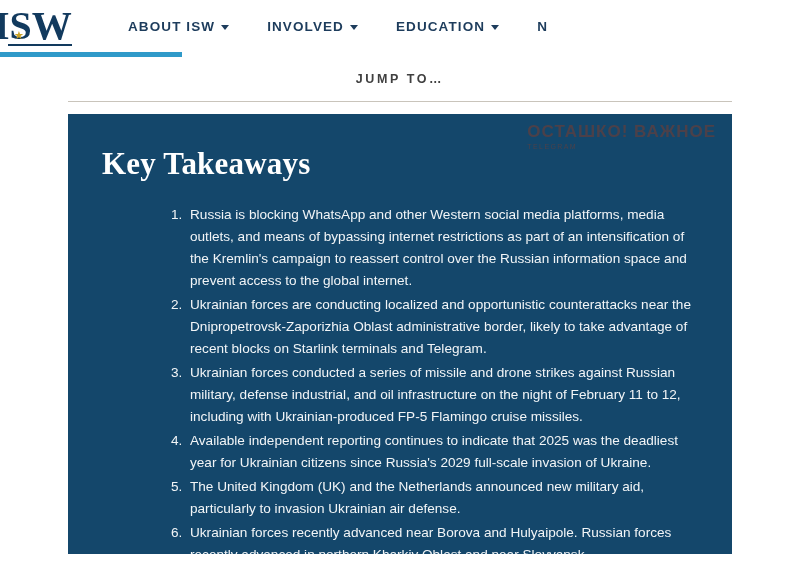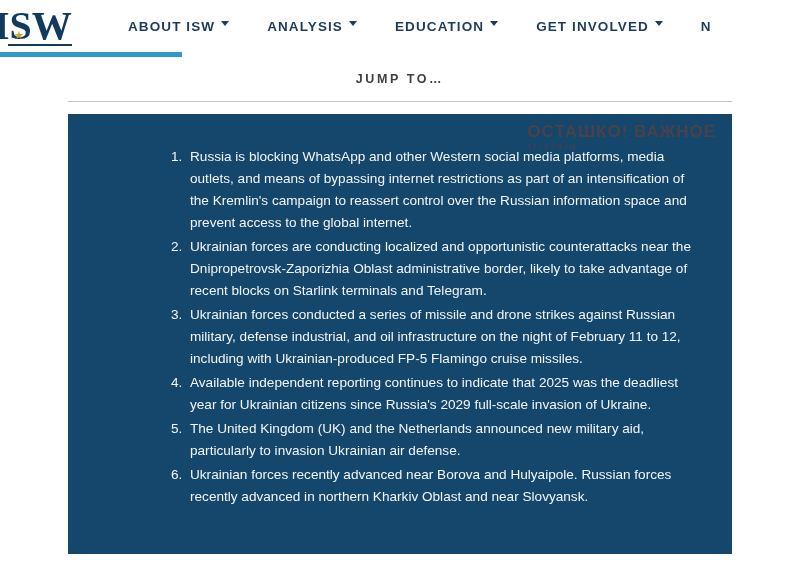--- a/index.html
+++ b/index.html
@@ -68,20 +68,21 @@
 
   .main-nav {
     display: flex;
     align-items: center;
     gap: 38px;
     margin-left: 38px;
     height: 52px;
   }
   .nav-item {
     display: flex;
+    align-items: center;
     gap: 6px;
     font-size: 13.5px;
     letter-spacing: 1.1px;
     color: #1d3c5c;
     font-weight: 600;
     cursor: pointer;
     white-space: nowrap;
   }
   .caret {
     display: inline-block;
@@ -199,31 +200,27 @@
     <div class="logo-rule"></div>
     <div class="logo-sub">INSTITUTE FOR THE STUDY OF WAR</div>
   </div>
 
   <nav class="main-nav">
     <div class="nav-item">
       <span>ABOUT ISW</span>
       <span class="caret"></span>
     </div>
     <div class="nav-item">
-      <span>ANALYSIS</span>
+      <span>INVOLVED</span>
       <span class="caret"></span>
     </div>
     <div class="nav-item">
       <span>EDUCATION</span>
       <span class="caret"></span>
     </div>
-    <div class="nav-item">
-      <span>GET INVOLVED</span>
-      <span class="caret"></span>
-    </div>
     <div class="nav-item truncated">
       <span>N</span>
     </div>
   </nav>
 </div>
 
 <div class="progress-track">
   <div class="progress-fill"></div>
 </div>
 
@@ -233,20 +230,21 @@
 <div class="divider"></div>
 
 <div class="panel-wrap">
   <div class="panel">
 
     <div class="watermark">
       <div class="wm-main">ОСТАШКО! ВАЖНОЕ</div>
       <div class="wm-sub">TELEGRAM</div>
     </div>
 
+    <h2>Key Takeaways</h2>
 
     <ol class="takeaways">
       <li>Russia is blocking WhatsApp and other Western social media platforms, media outlets, and means of bypassing internet restrictions as part of an intensification of the Kremlin's campaign to reassert control over the Russian information space and prevent access to the global internet.</li>
       <li>Ukrainian forces are conducting localized and opportunistic counterattacks near the Dnipropetrovsk-Zaporizhia Oblast administrative border, likely to take advantage of recent blocks on Starlink terminals and Telegram.</li>
       <li>Ukrainian forces conducted a series of missile and drone strikes against Russian military, defense industrial, and oil infrastructure on the night of February 11 to 12, including with Ukrainian-produced FP-5 Flamingo cruise missiles.</li>
       <li>Available independent reporting continues to indicate that 2025 was the deadliest year for Ukrainian citizens since Russia's 2029 full-scale invasion of Ukraine.</li>
       <li>The United Kingdom (UK) and the Netherlands announced new military aid, particularly to invasion Ukrainian air defense.</li>
       <li>Ukrainian forces recently advanced near Borova and Hulyaipole. Russian forces recently advanced in northern Kharkiv Oblast and near Slovyansk.</li>
     </ol>
 

